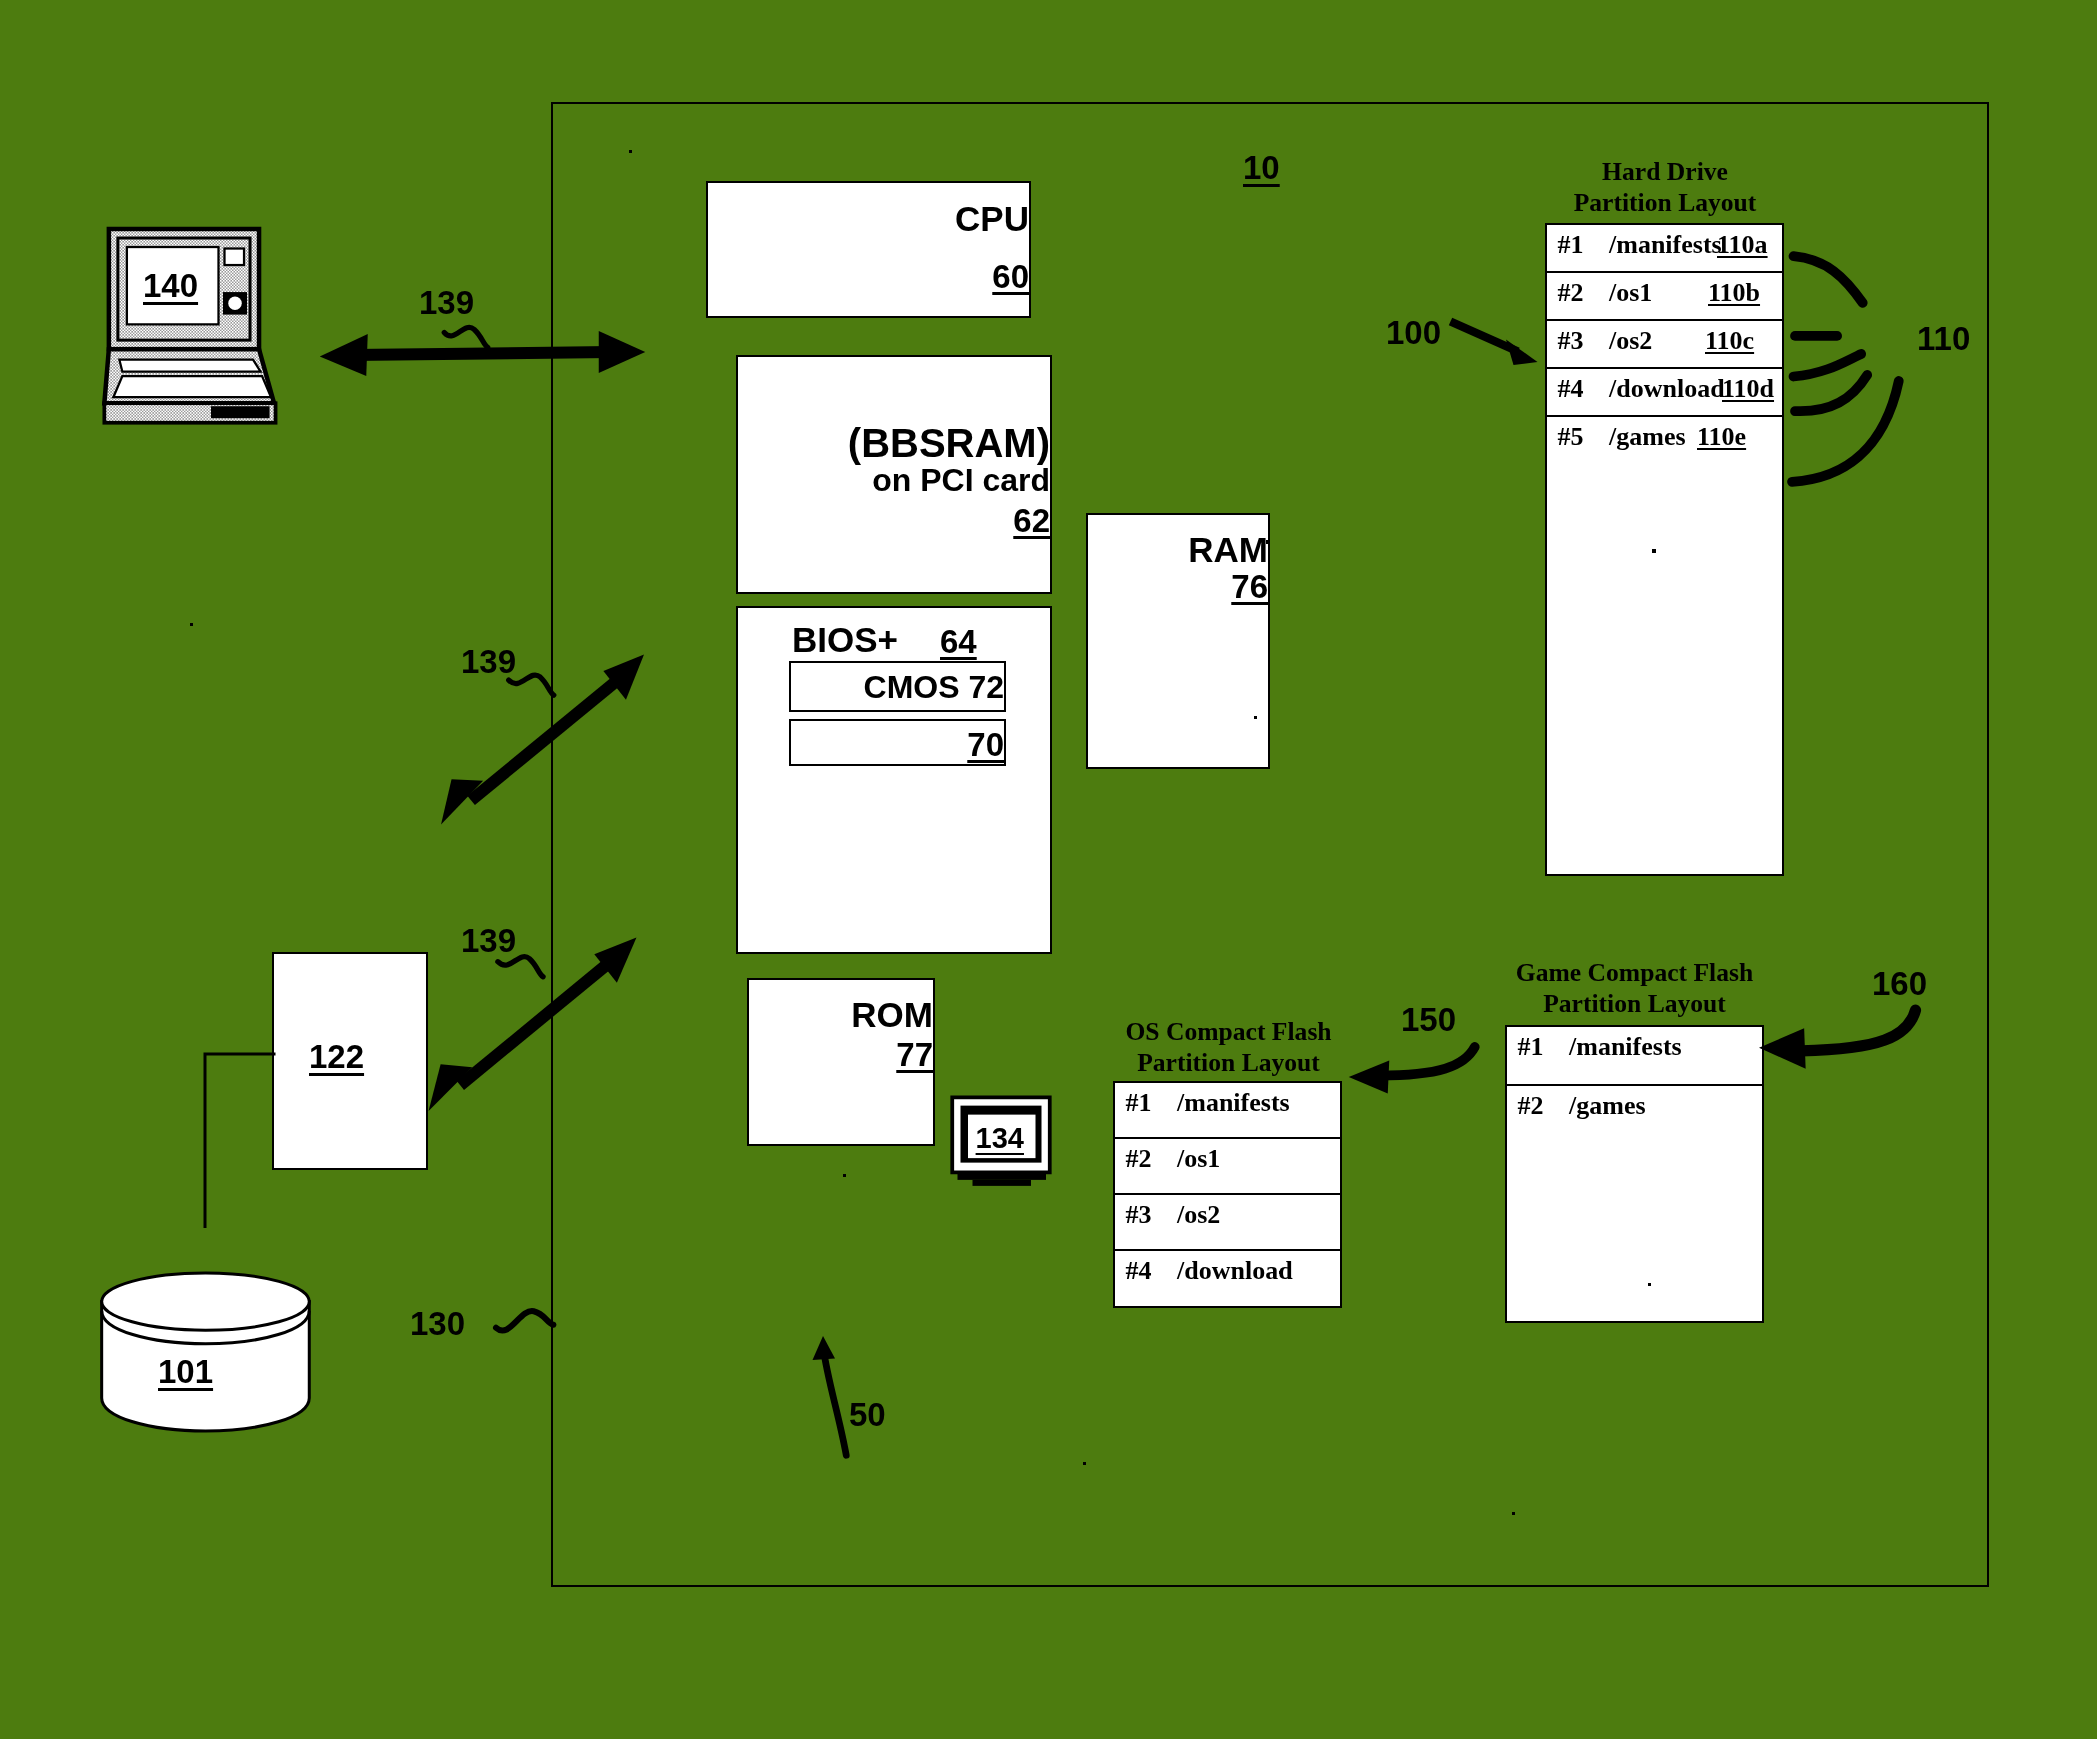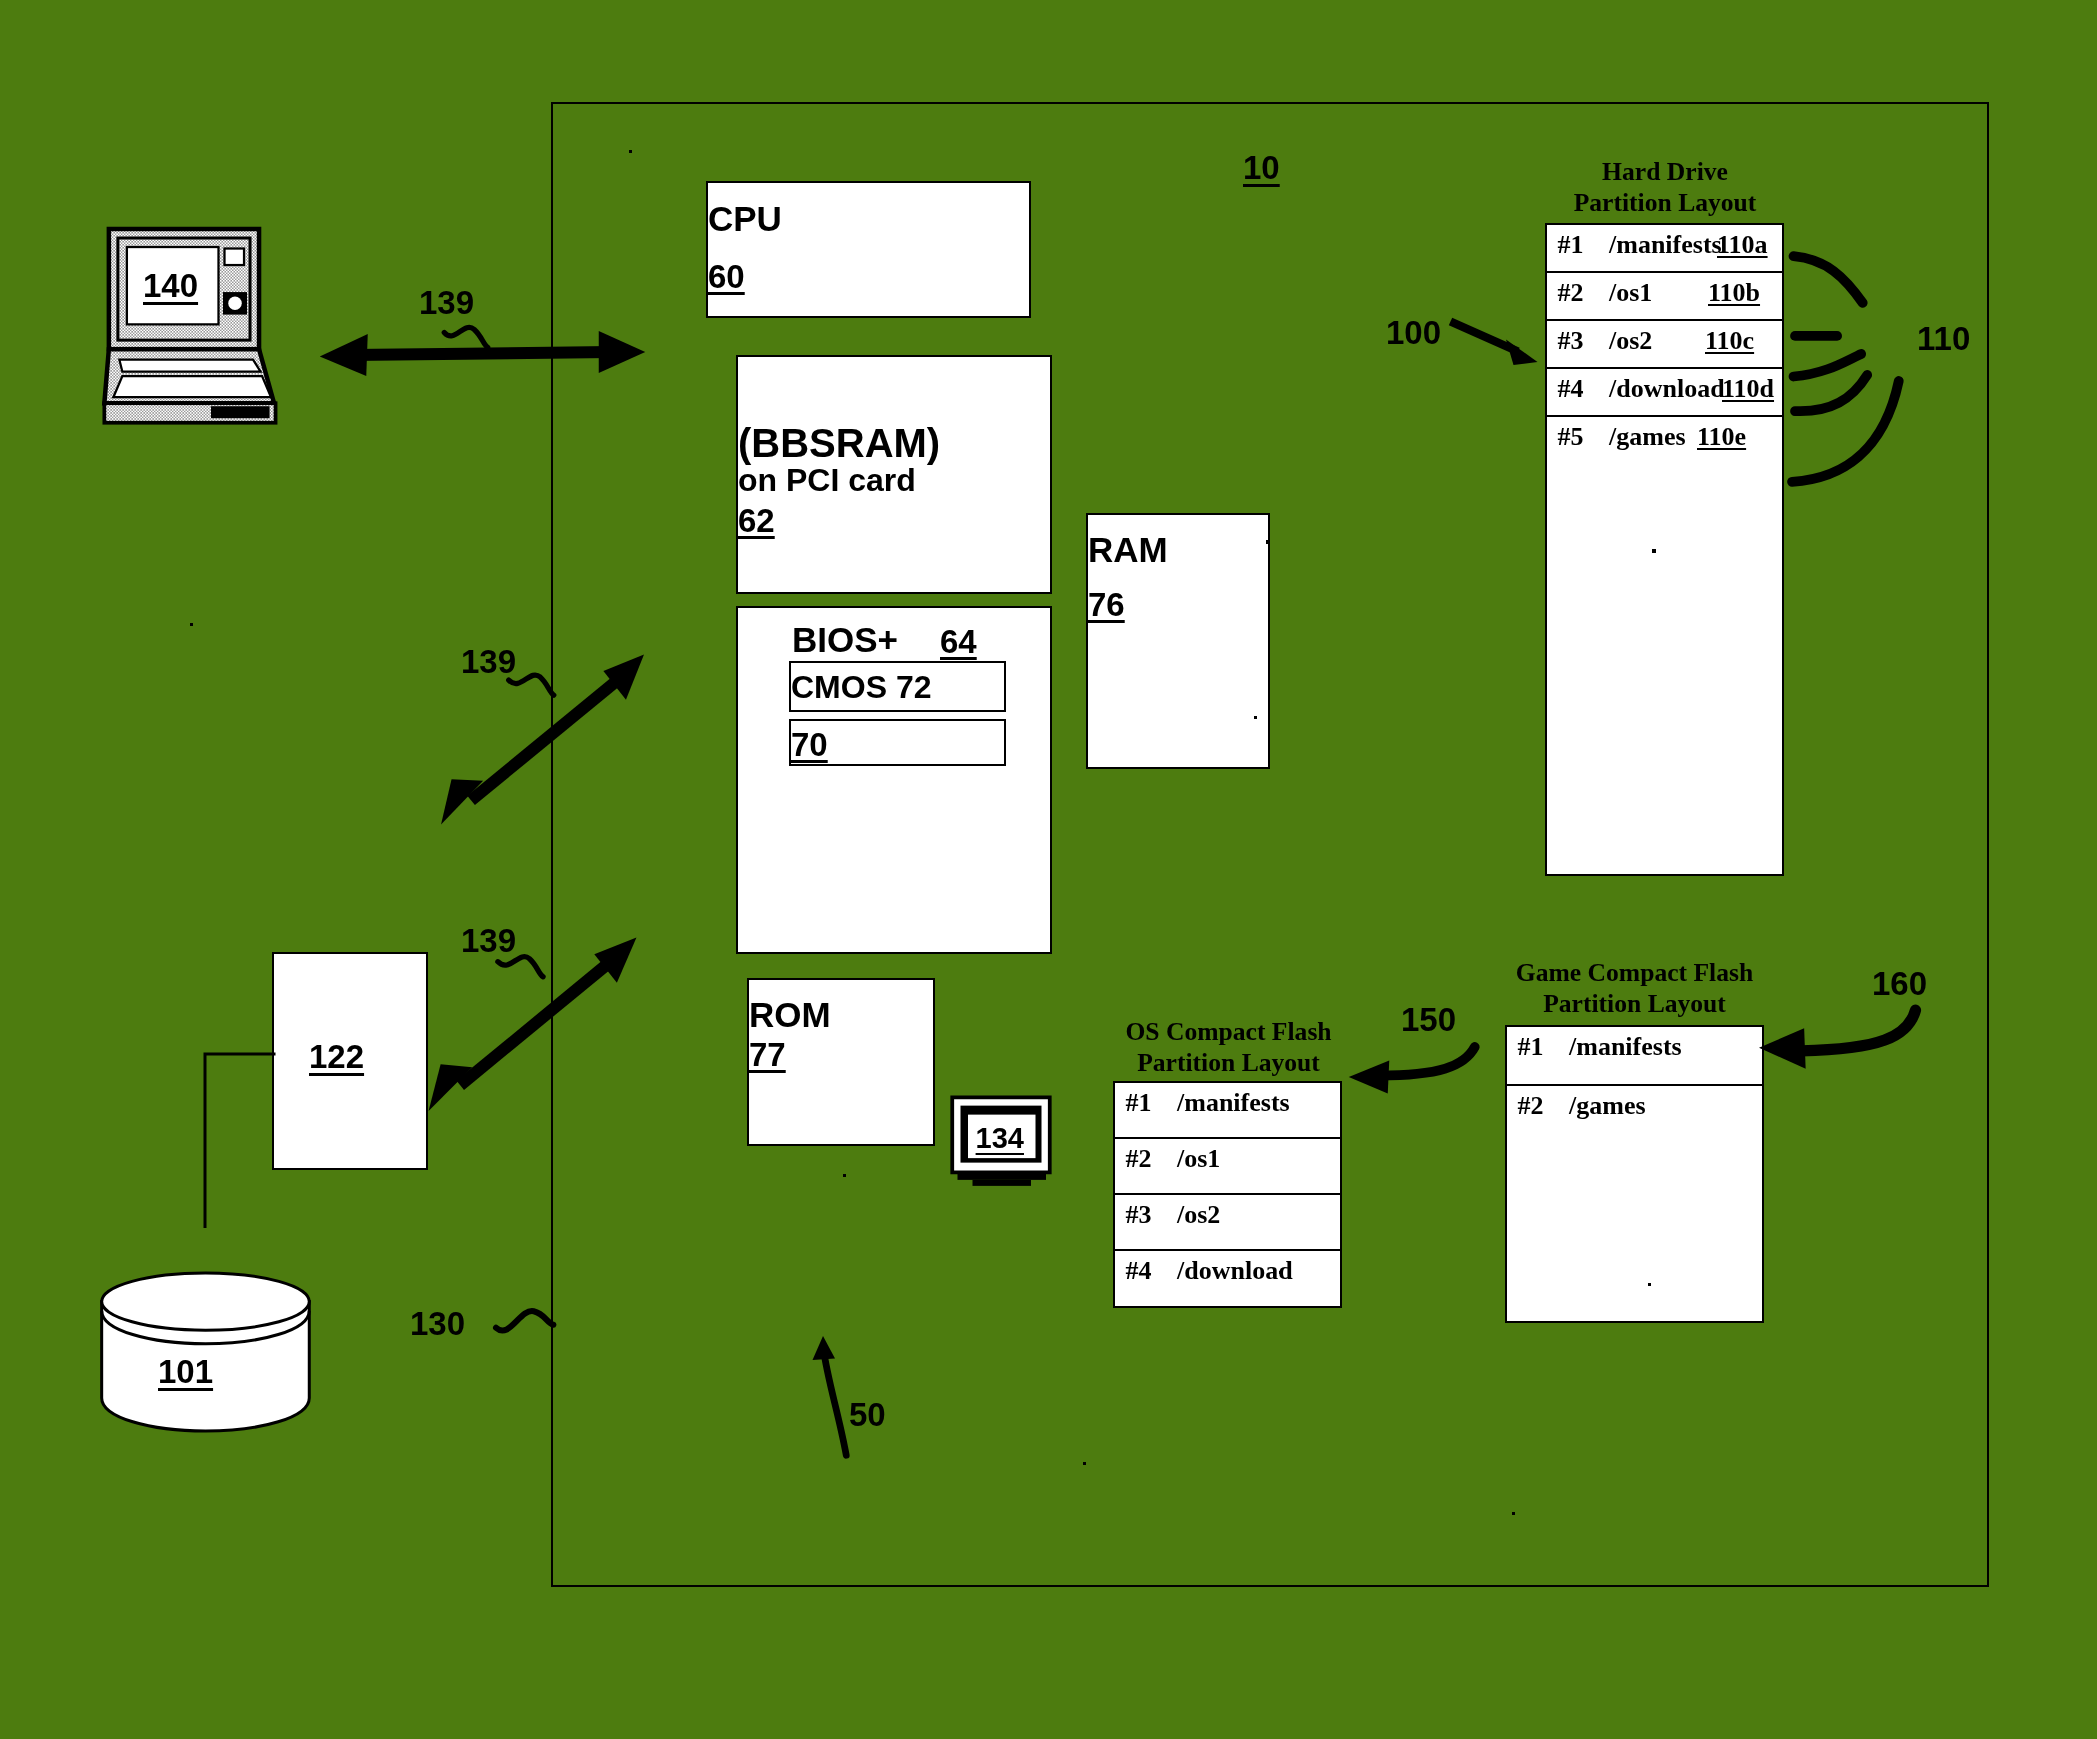--- a/index.html
+++ b/index.html
@@ -30,21 +30,21 @@
     box-sizing: border-box;
   }
 
   
   .comp-box {
     border: 2.3px solid #000;
     box-sizing: border-box;
     background: #fff;
     font-family: "Liberation Sans", sans-serif;
     font-weight: bold;
-    text-align: left;
+    text-align: right;
     color: #000;
   }
   .comp-title {
     font-size: 35px;
     letter-spacing: 0px;
     line-height: 1.05;
   }
   .comp-num {
     font-size: 33px;
     text-decoration: underline;
@@ -139,21 +139,21 @@
       <div class="comp-title" style="font-size:32px; margin-top:7.5px;">CMOS 72</div>
     </div>
 
     <div class="abs comp-box" style="left:51px; top:111px; width:217px; height:47px;">
       <div class="comp-num" style="margin-top:4.5px;">70</div>
     </div>
   </div>
 
   <div class="abs comp-box" id="ram-box" style="left:1086px; top:513px; width:184px; height:256px;">
     <div class="comp-title" style="margin-top:16.6px;">RAM</div>
-    <div class="comp-num" style="margin-top:18px;">76</div>
+    <div class="comp-num" style="margin-top:0;">76</div>
   </div>
 
   <div class="abs comp-box" id="rom-box" style="left:747px; top:978px; width:188px; height:168px;">
     <div class="comp-title" style="margin-top:16.6px;">ROM</div>
     <div class="comp-num" style="margin-top:3px;text-decoration:underline;">77</div>
   </div>
 
   <div class="abs" style="left:950px; top:1095px; width:105px; height:94px;">
     <svg width="105" height="94" viewBox="0 0 140 125">
       <rect x="3" y="3" width="130" height="100" fill="#fff" stroke="#000" stroke-width="5"></rect>

